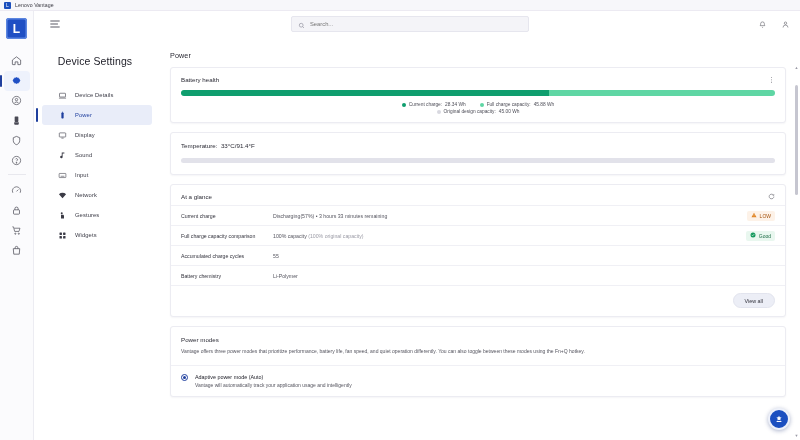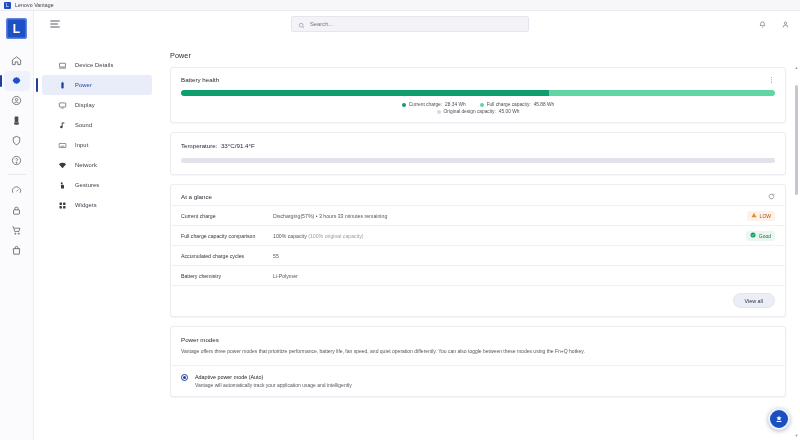--- a/index.html
+++ b/index.html
@@ -317,20 +317,21 @@
                 <circle cx="12" cy="8.5" r="3.2"></circle>
                 <path d="M5.5 20a6.5 6.5 0 0 1 13 0"></path>
               </svg>
           </span>
         </div>
       </div>
 
       <div class="main">
 
         <div class="nav">
+          <div class="nav-title">Device Settings</div>
 
           <div class="nav-item">
             <span>
               <svg viewBox="0 0 24 24" fill="none" stroke="currentColor" stroke-width="1.6">
                   <rect x="4" y="6" width="16" height="10" rx="1.2"></rect>
                   <path d="M2.5 19h19"></path>
                 </svg>
             </span>
             <span class="nav-label">Device Details</span>
           </div>

